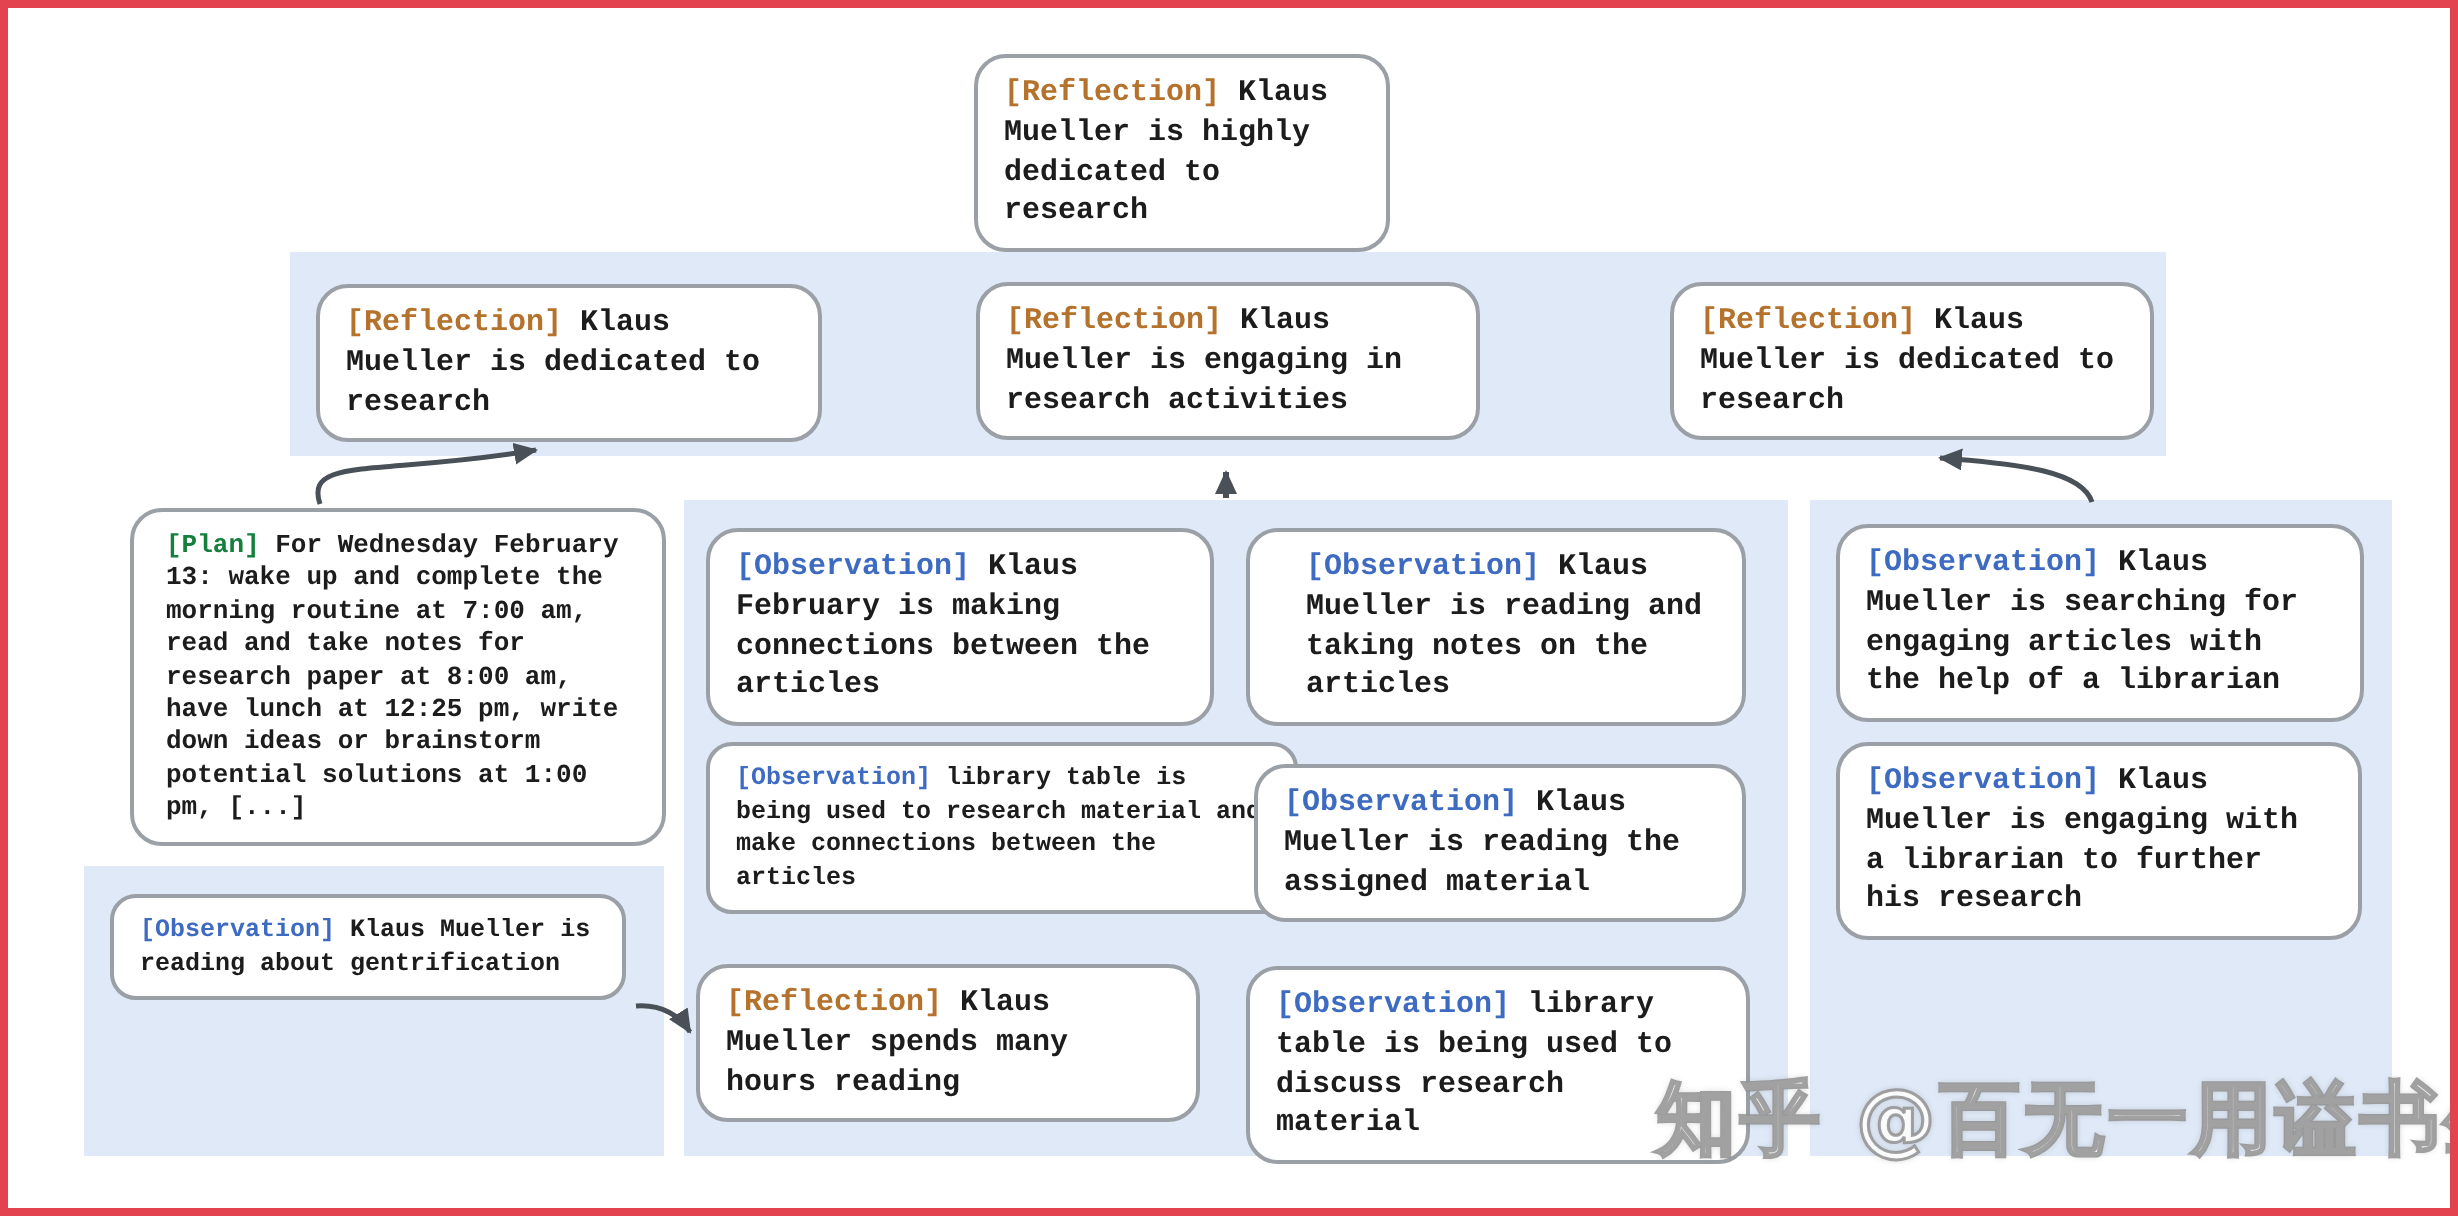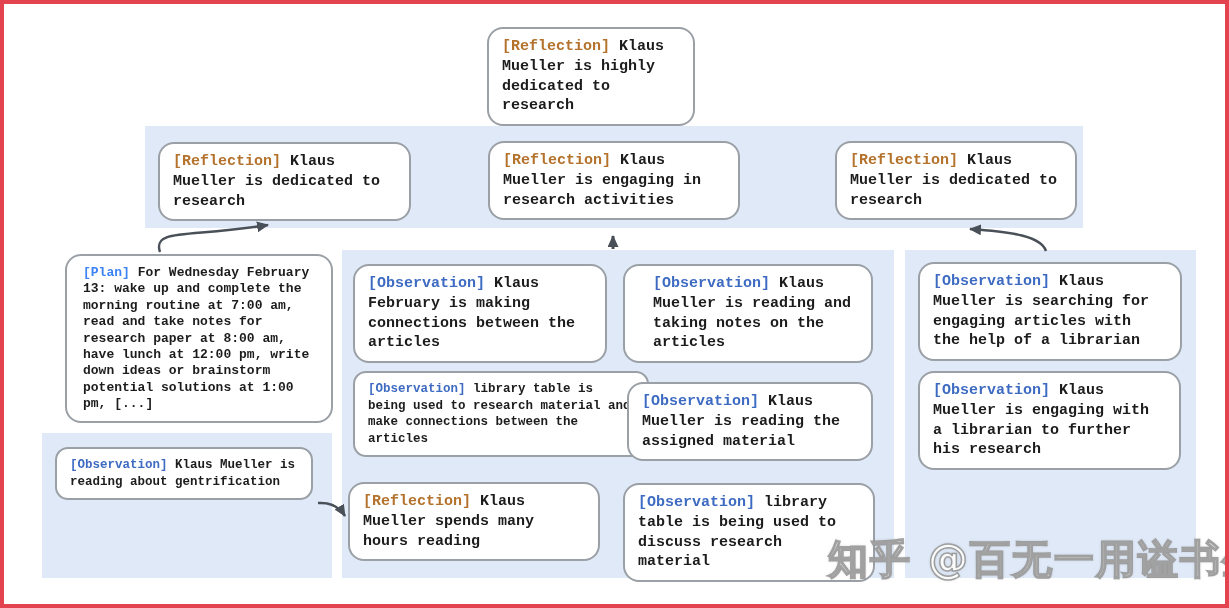--- a/index.html
+++ b/index.html
@@ -93,22 +93,22 @@
   <div class="node" style="left:488px;top:141px;width:252px;">
     <span class="lbl" style="color: rgb(180, 114, 44);">[Reflection]</span>
     <span class="txt">Klaus Mueller is engaging in research activities</span>
   </div>
   <div class="node" style="left:835px;top:141px;width:242px;">
     <span class="lbl" style="color: rgb(180, 114, 44);">[Reflection]</span>
     <span class="txt">Klaus Mueller is dedicated to research</span>
   </div>
 
   <div class="node plan" style="left:65px;top:254px;width:268px;">
-    <span class="lbl" style="color: #3b82f6;">[Plan]</span>
-    <span class="txt">For Wednesday February 13: wake up and complete the morning routine at 7:00 am, read and take notes for research paper at 8:00 am, have lunch at 12:00 pm, write down ideas or brainstorm potential solutions at 1:00 pm, [...]</span>
+    <span class="lbl" style="color: #15803d;">[Plan]</span>
+    <span class="txt">For Wednesday February 13: wake up and complete the morning routine at 7:00 am, read and take notes for research paper at 8:00 am, have lunch at 12:25 pm, write down ideas or brainstorm potential solutions at 1:00 pm, [...]</span>
   </div>
 
   <div class="node small" style="left:55px;top:447px;width:258px;">
     <span class="lbl" style="color: rgb(62, 107, 194);">[Observation]</span>
     <span class="txt">Klaus Mueller is reading about gentrification</span>
   </div>
 
   <div class="node" style="left:353px;top:264px;width:254px;">
     <span class="lbl" style="color: rgb(62, 107, 194);">[Observation]</span>
     <span class="txt">Klaus February is making connections between the articles</span>

